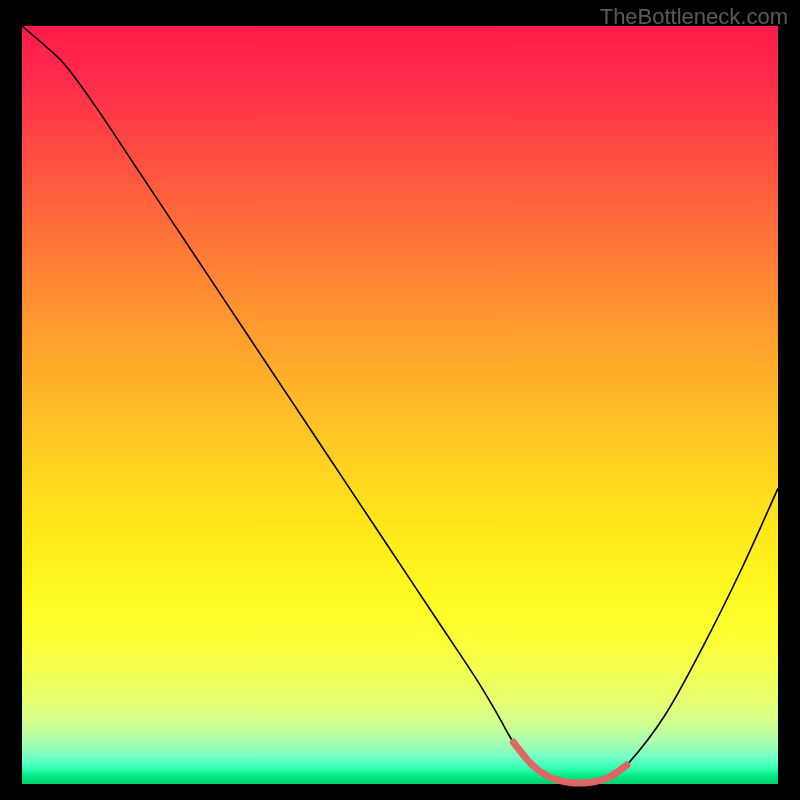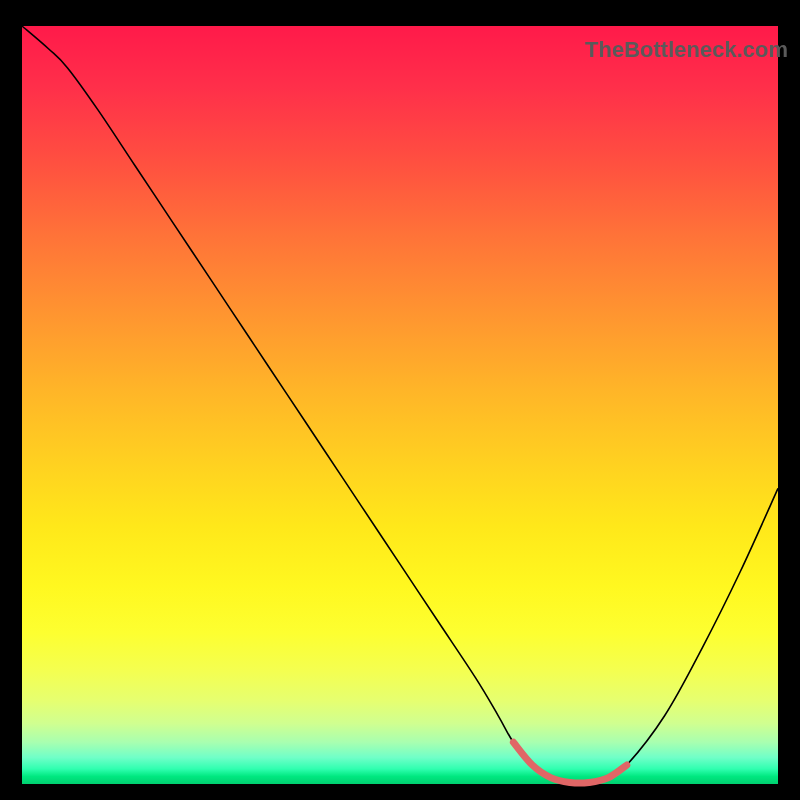--- a/index.html
+++ b/index.html
@@ -9,23 +9,22 @@
     background: #000;
     position: relative;
     font-family: Arial, sans-serif;
   }
   .watermark {
     position: absolute;
     top: 4px;
     right: 12px;
     color: #5a5a5a;
     font-size: 22px;
-    font-weight: 700;
+    font-weight: 400;
     z-index: 10;
-    margin-top: 33px;
   }
   .plot-area {
     position: absolute;
     left: 22px;
     top: 26px;
     width: 756px;
     height: 758px;
   }
   .gradient-bg {
     position: absolute;

